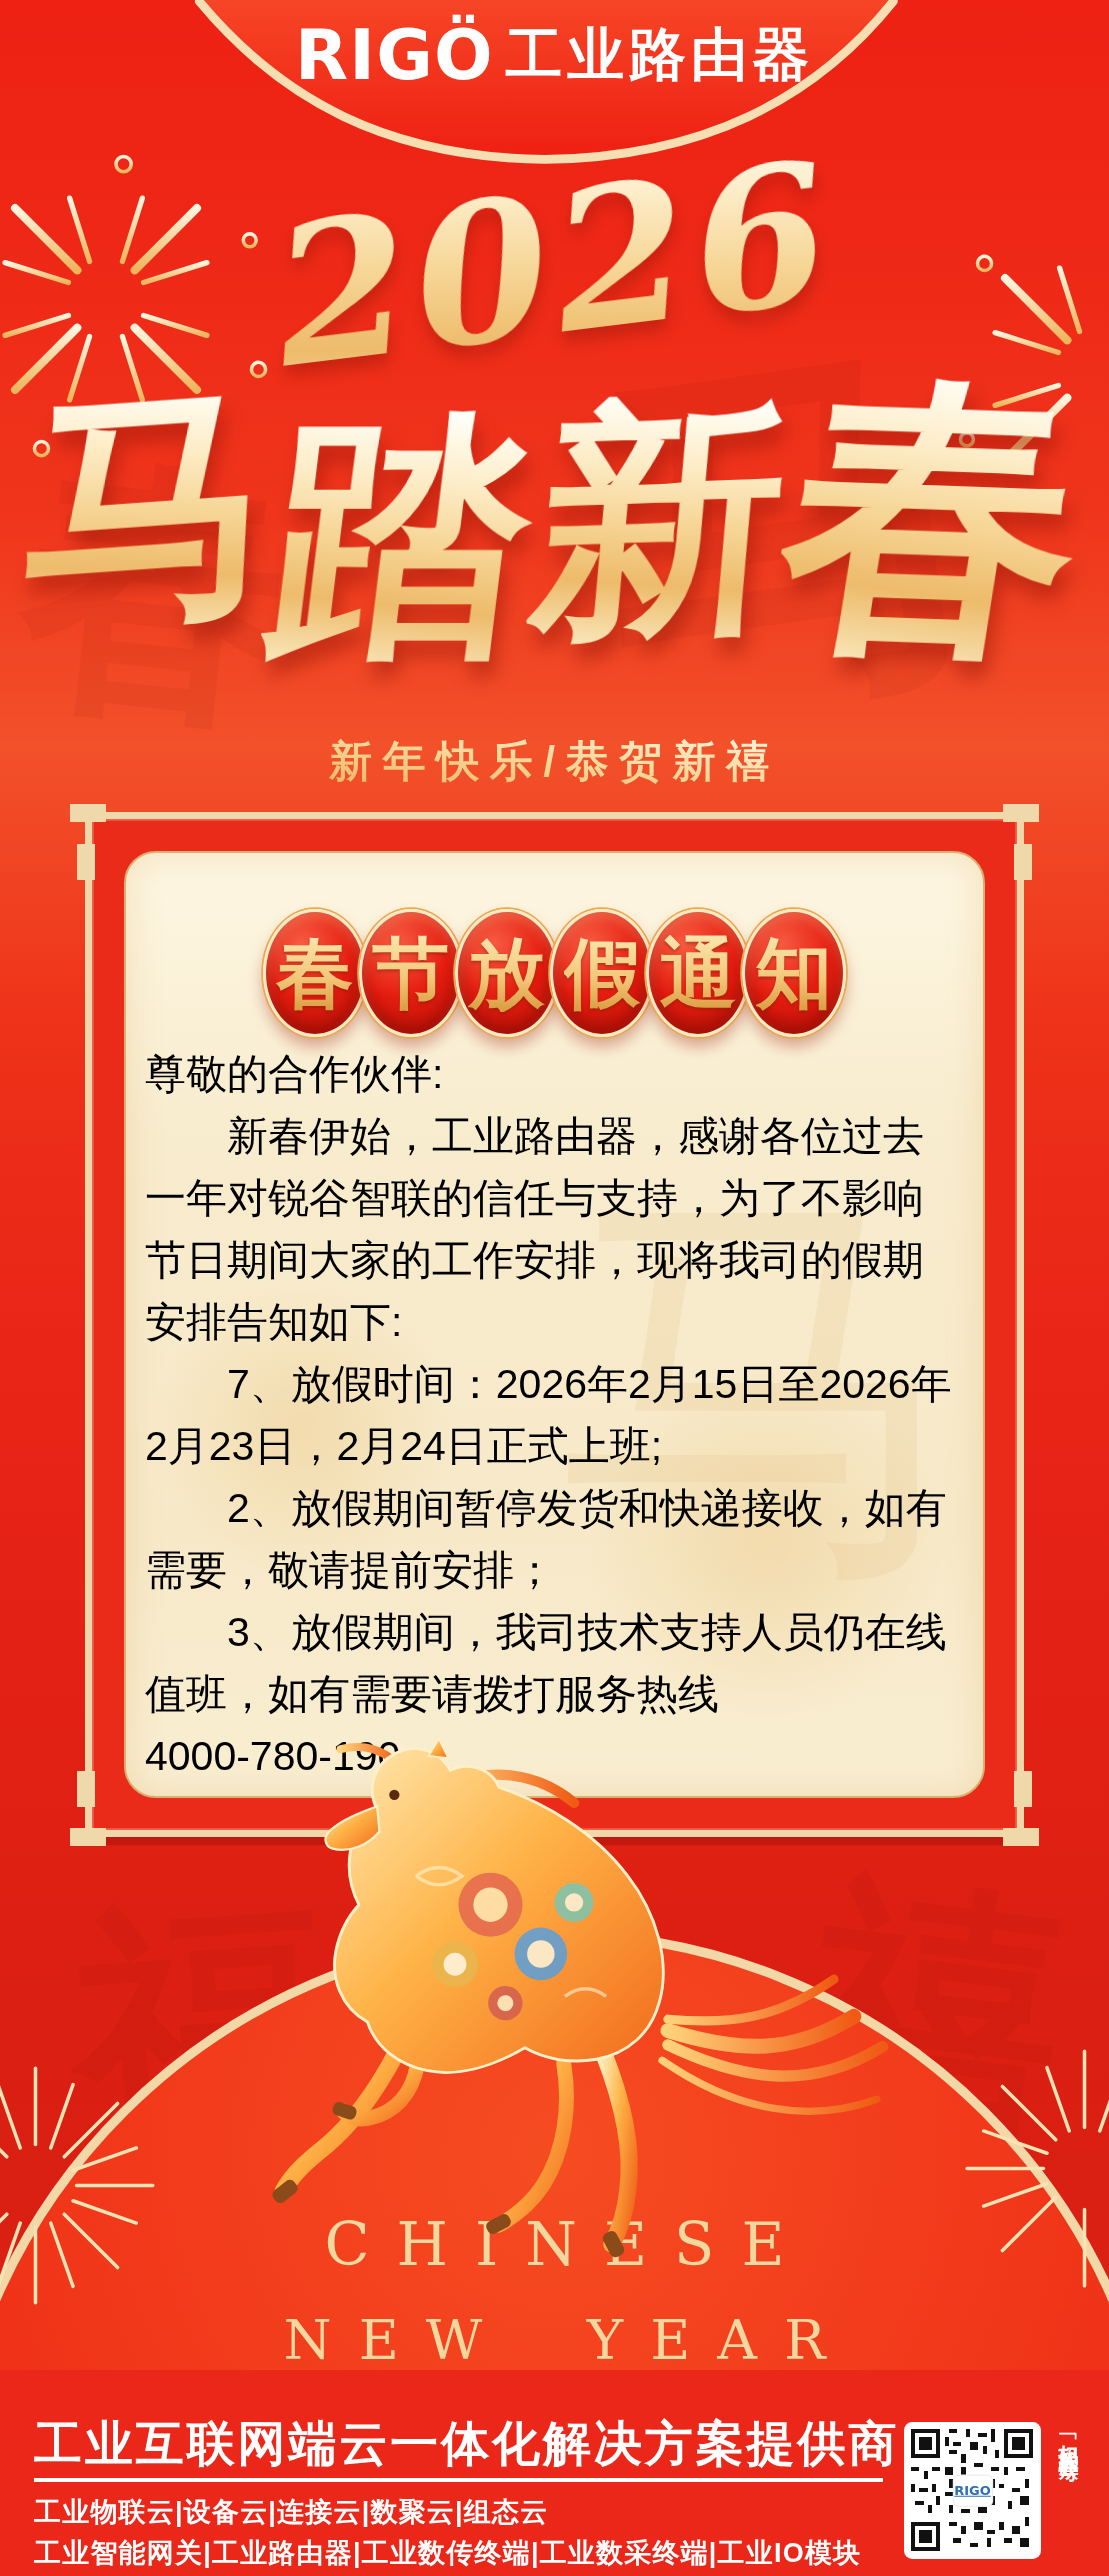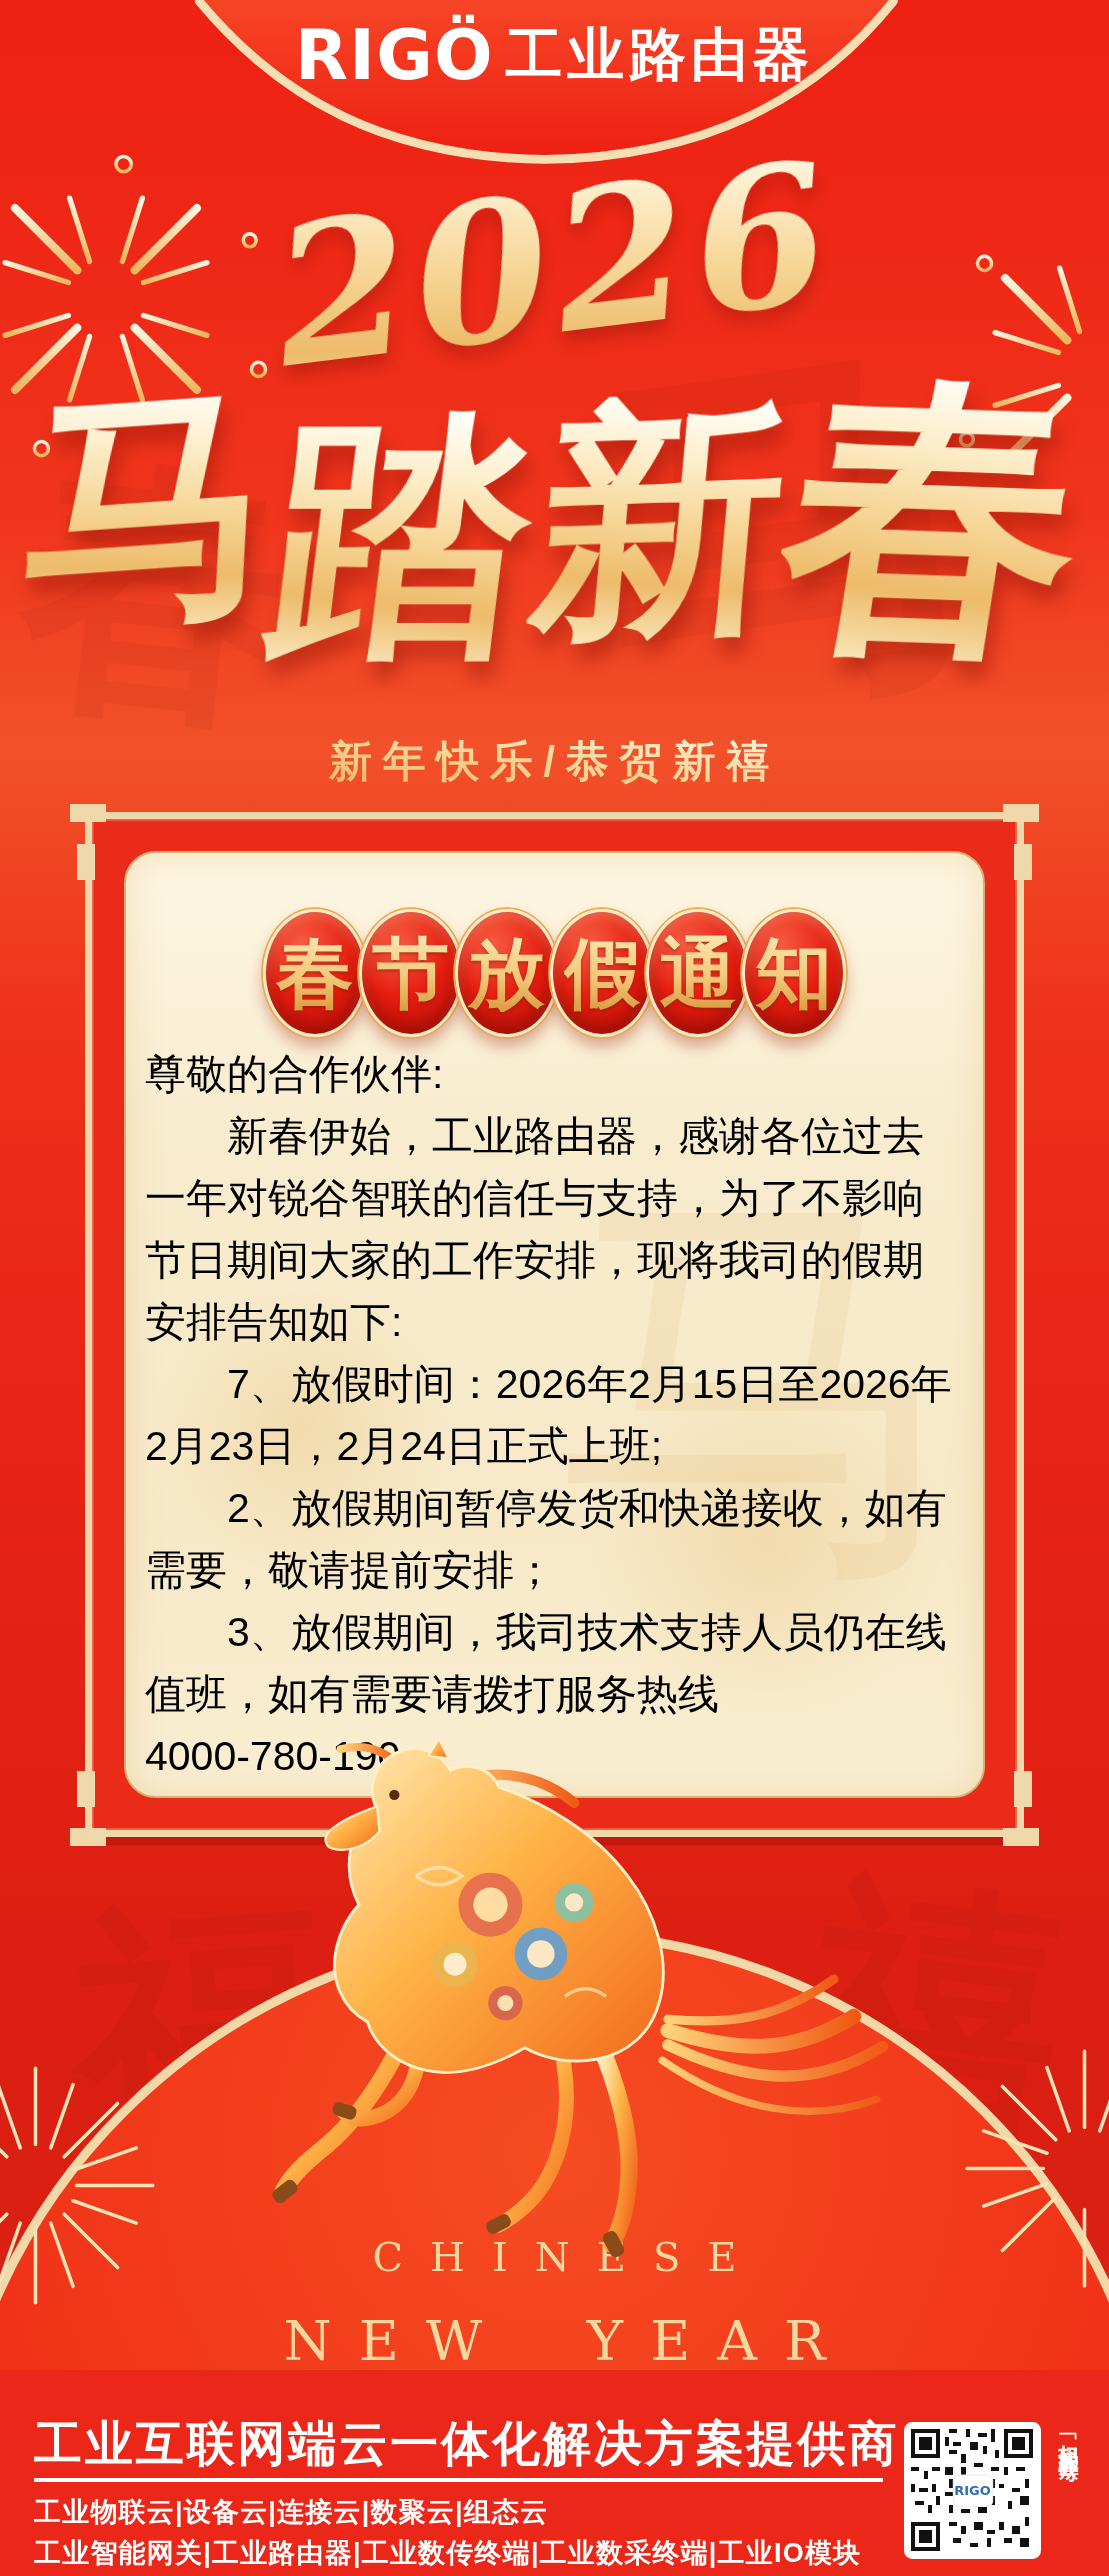--- a/index.html
+++ b/index.html
@@ -74,39 +74,39 @@
         -webkit-text-fill-color:transparent; filter:drop-shadow(0 2.9px 1.8px rgba(120,30,5,.45));}
   
   .notice-body{position:absolute; left:19px; right:19px; top:190px; z-index:2;
         color:#000; font-size:41px; line-height:62px; font-weight:500; text-align:left;}
   .notice-body p{margin:0;}
   .notice-body p.indent{text-indent:2em;}
   
   .dome{left:0; top:1837px; width:1109px; height:739px; z-index:2;}
   .en-title{left:0; right:0; top:2210px; z-index:25; text-align:center;
         font-family:"DejaVu Serif",serif; font-weight:400; color:#f2d79e;}
-  .en-line1{font-size:40px; letter-spacing:27px; text-indent:27px;margin-top:24px;}
+  .en-line1{font-size:59px; letter-spacing:27px; text-indent:27px;}
   .en-line2{font-size:55px; letter-spacing:27px; text-indent:27px; word-spacing:33px; margin-top:29px;}
   .horse{left:170px; top:1729px; width:744px; height:609px; z-index:30;}
   
   .fw{z-index:3; pointer-events:none;}
   
   .footer{left:0; right:0; top:2370px; bottom:0; background:#ea2718; z-index:40;}
   .footer-headline{position:absolute; top:42px; left:34px; font-size:48px; font-weight:800;
         color:#ffffff; letter-spacing:2.9px; white-space:nowrap;}
   .footer-divider{position:absolute; top:108px; left:34px; width:849px; height:3.5px; background:#fff;}
   .footer-row{position:absolute; left:34px; color:#fff; font-weight:800; font-size:27px;
         letter-spacing:1.2px; white-space:nowrap;}
   .fr1{top:124px;} .fr2{top:165px;}
   .qr{position:absolute; top:52px; left:904px; width:137px; height:137px; background:#fff;
         border-radius:8.2px; box-sizing:border-box; padding:7px;}
   .qr-logo{position:absolute; left:50%; top:50%; transform:translate(-50%,-50%);
         width:38px; height:30.5px; background:#fff; border-radius:4.7px; display:flex;
         align-items:center; justify-content:center; font-family:"DejaVu Sans",sans-serif;
-        font-weight:800; font-size:13px; color:#2f6fb5; box-shadow:0 0 0 1.2px #eee;}
+        font-weight:800; font-size:13px; color:#2f6fb5; box-shadow:0 0 0 1.2px #eee;text-decoration:underline;}
   .qr-caption{position:absolute; top:56px; left:1056px; height:135px; color:#fff;
         writing-mode:vertical-rl; font-size:20px; font-weight:700; letter-spacing:2.9px;}
 </style>
 </head>
 <body>
 
 <div class="stage">
 
   <div class="wm" style="left:598px; top:281px; font-size:375px; transform:rotate(-8deg);">马</div>
   <div class="wm" style="left:23.4px; top:410px; font-size:275px; transform:rotate(6deg);">春</div>

